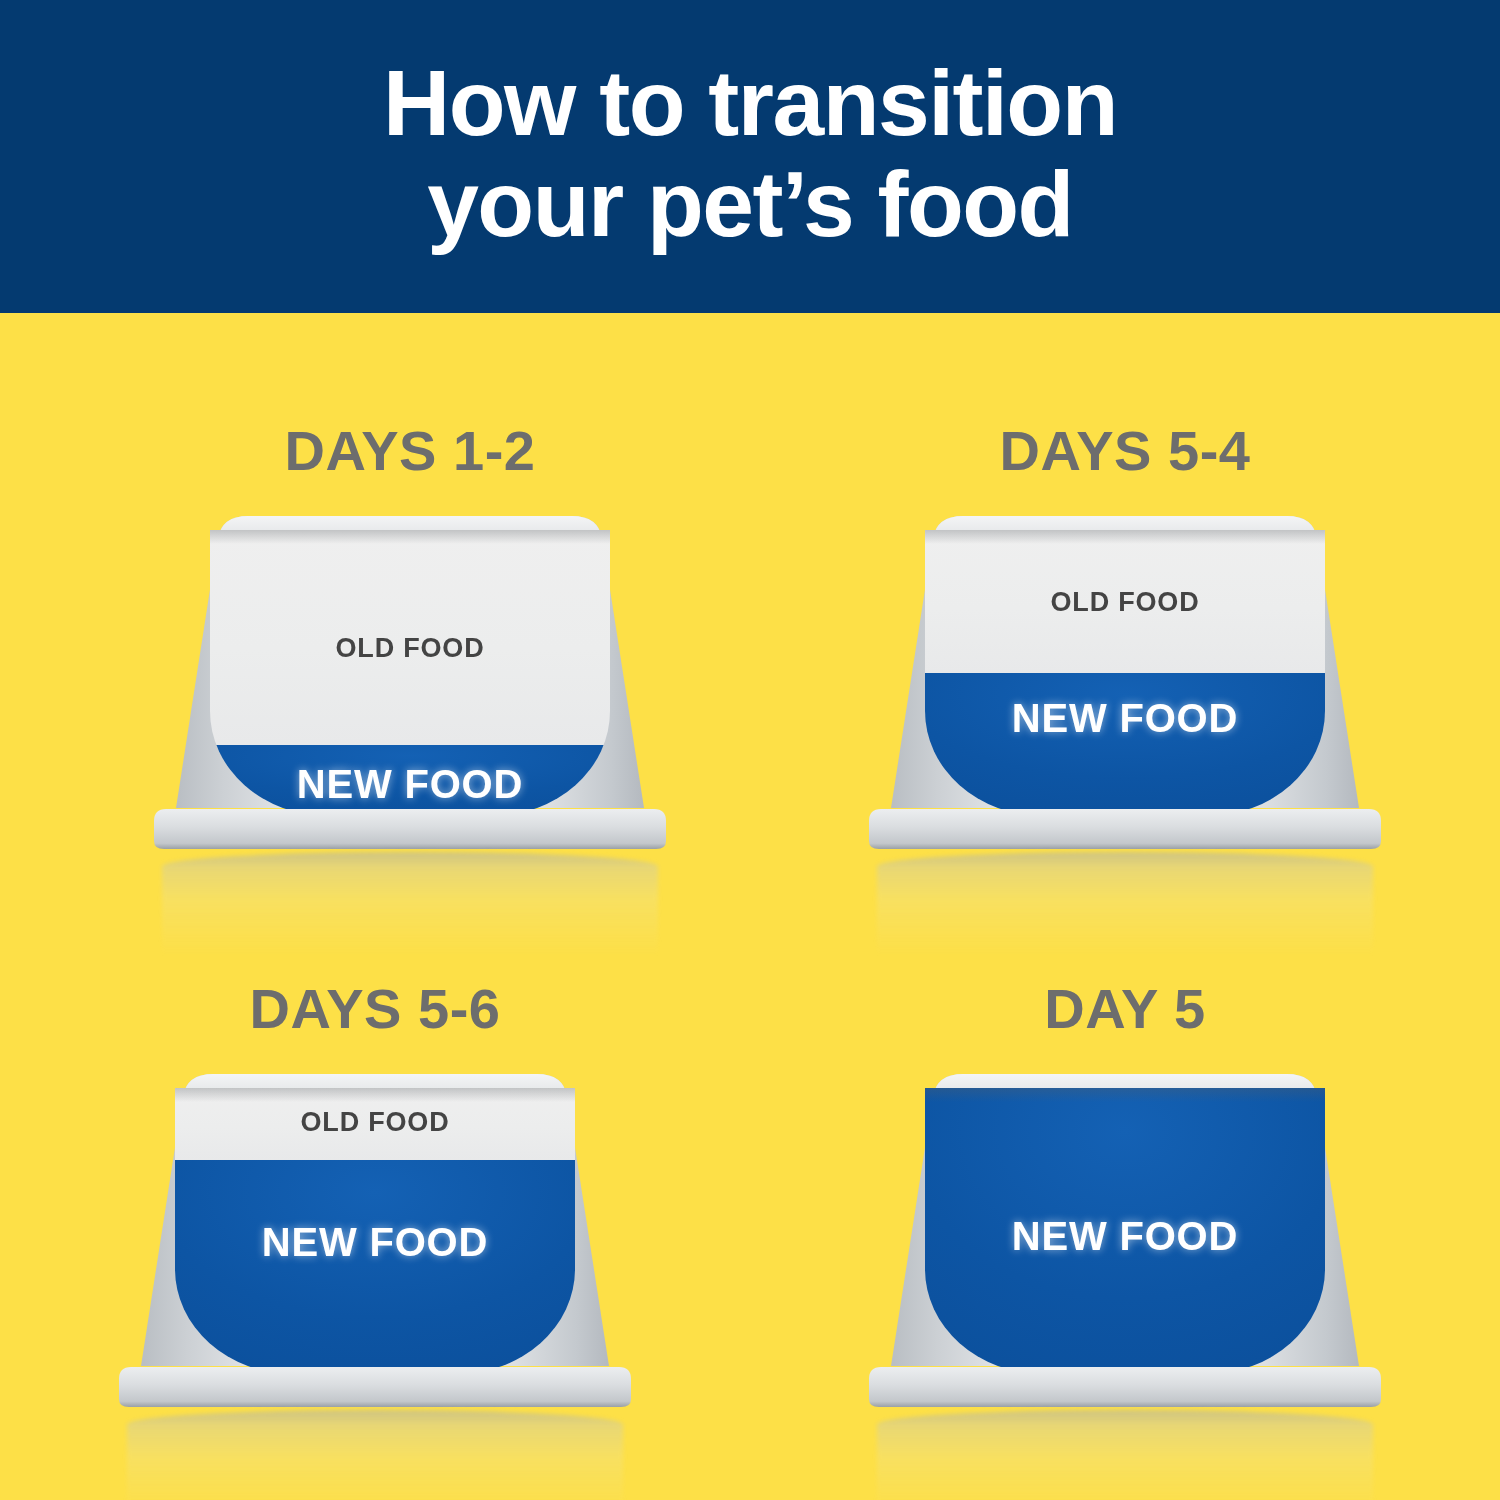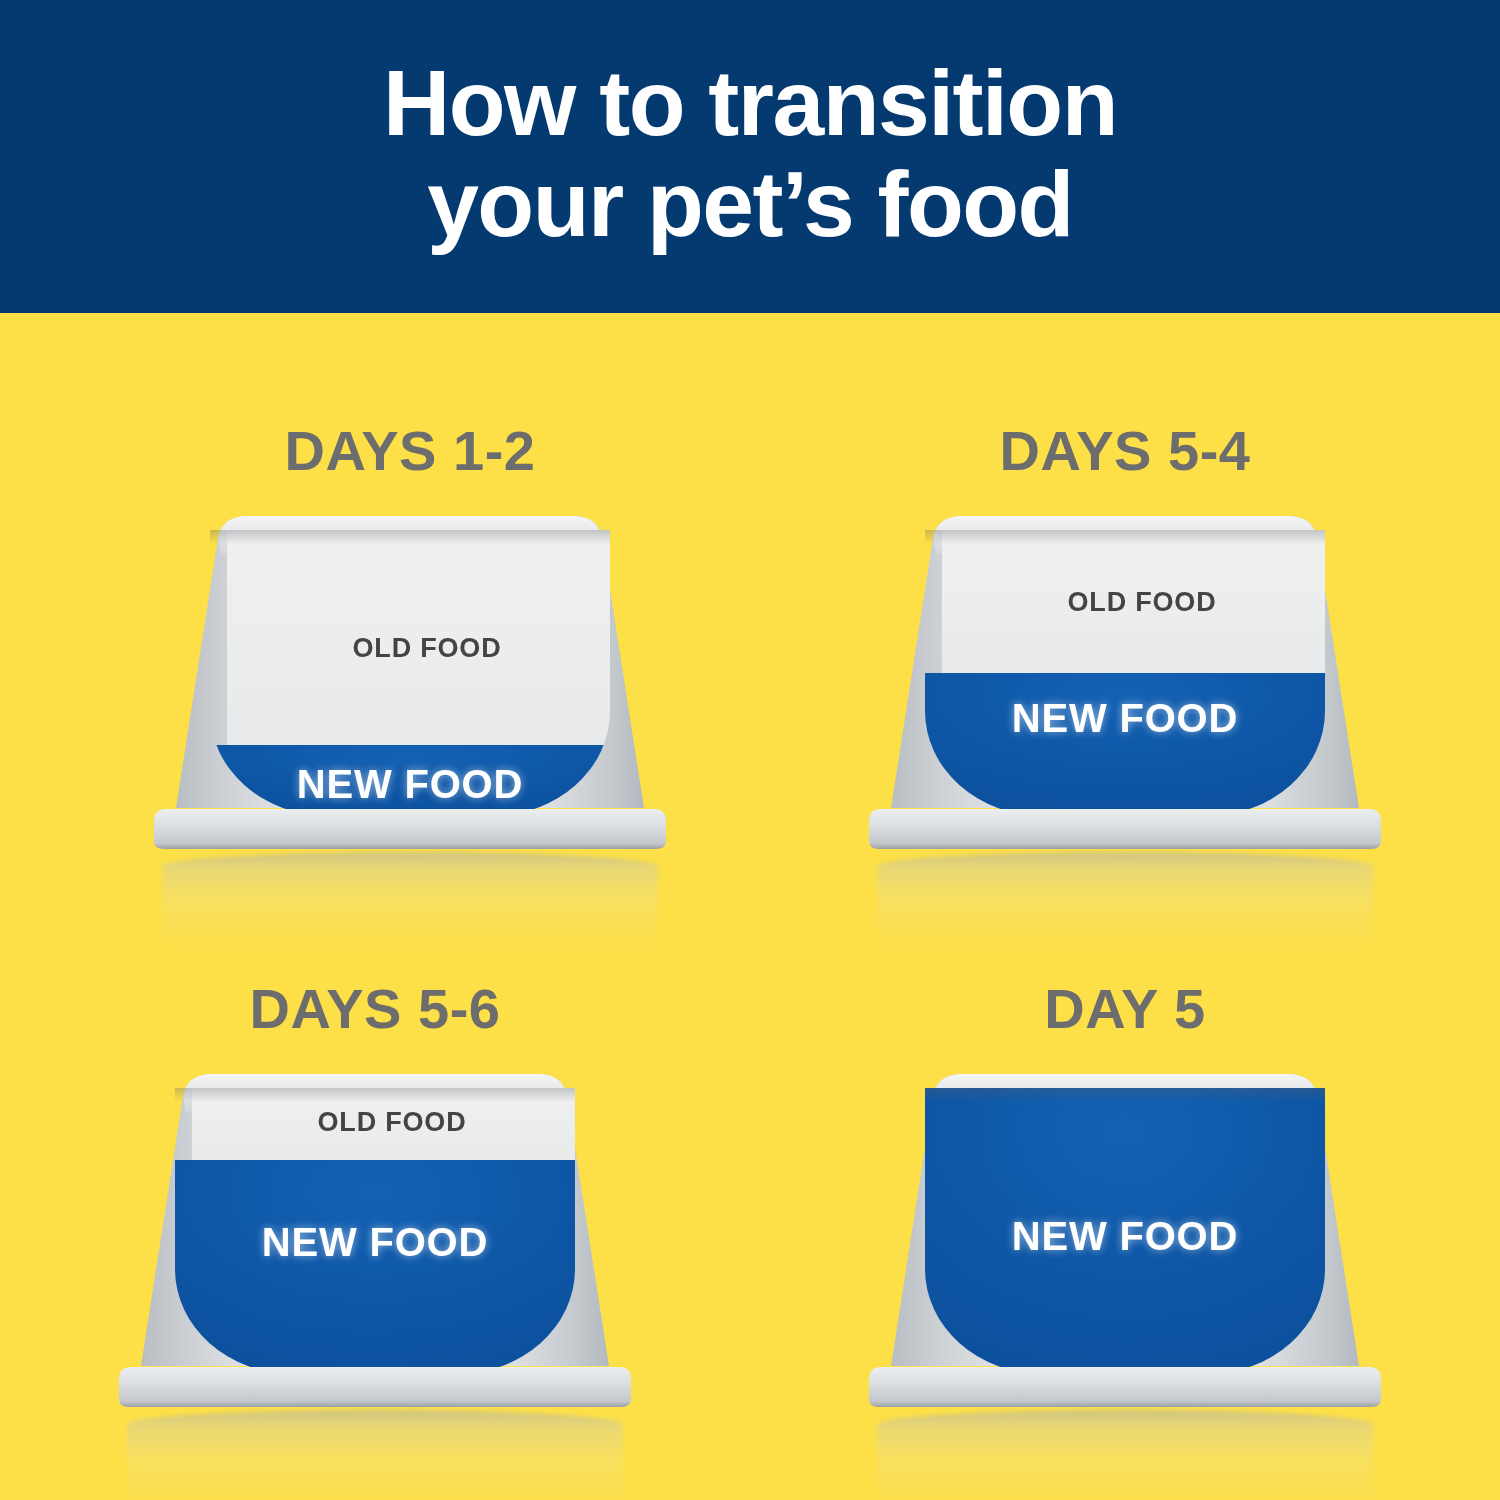--- a/index.html
+++ b/index.html
@@ -86,21 +86,21 @@
     left:66px;
     top:22px;
     width:400px;
     height:286px;
     overflow:hidden;
     border-bottom-left-radius:118px 105px;
     border-bottom-right-radius:118px 105px;
   }
   .old-food{
     position:absolute;
-    left:17px; top:0; width:100%;
+    left:0; top:0; width:100%;
     background:linear-gradient(180deg,#efefef 0%,#eceded 55%,#e8e9ea 100%);
   }
   .new-food{
     position:absolute;
     left:0; bottom:0; width:100%;
     background:radial-gradient(120% 130% at 50% 15%, #1461b4 0%, #0d55a4 45%, #0a4b95 100%);
   }
   
   .food-window::after{
     content:"";

